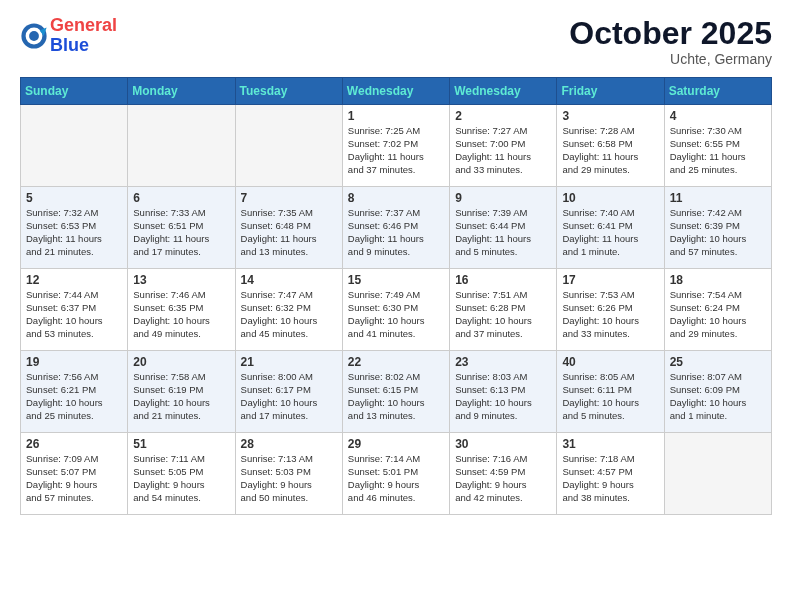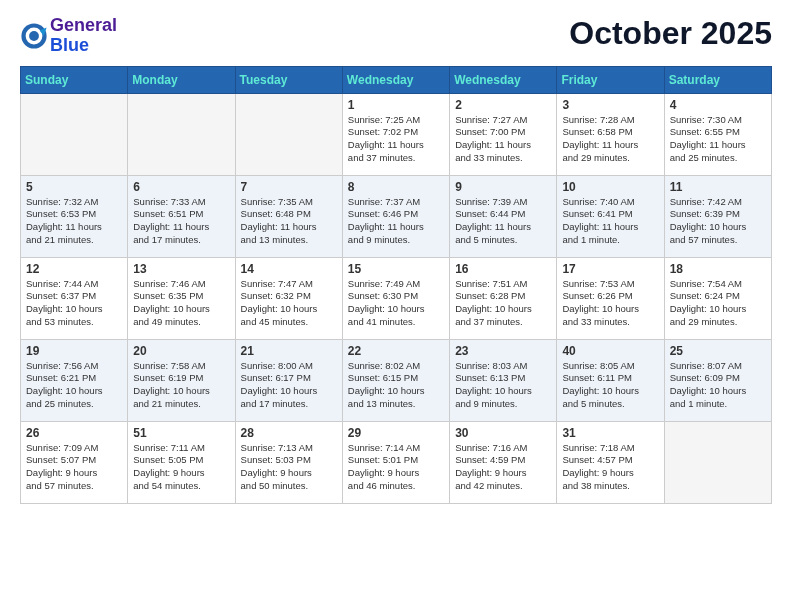--- a/index.html
+++ b/index.html
@@ -22,21 +22,21 @@
     }
     .logo {
       display: flex;
       align-items: center;
     }
     .logo-text {
       font-size: 18px;
       font-weight: bold;
       line-height: 1.1;
     }
-    .logo-general { color: #4c1d95; }
+    .logo-general { color: #ef4444; }
     .logo-blue { color: #1d4ed8; }
     .logo-icon {
       width: 28px;
       height: 28px;
       margin-right: 2px;
     }
     .title-block {
       text-align: right;
     }
     .month-title {
@@ -104,20 +104,21 @@
         <circle cx="20" cy="20" r="7" fill="#2566b0"></circle>
         <polygon points="28,12 38,8 34,20" fill="#1a8fd1"></polygon>
       </svg>
       <div class="logo-text">
         <span class="logo-general">General</span><br>
         <span class="logo-blue">Blue</span>
       </div>
     </div>
     <div class="title-block">
       <div class="month-title">October 2025</div>
+      <div class="location">Uchte, Germany</div>
     </div>
   </div>
 
   <table class="calendar">
     <thead>
       <tr>
       <th>Sunday</th>
           <th>Monday</th>
           <th>Tuesday</th>
           <th>Wednesday</th>

